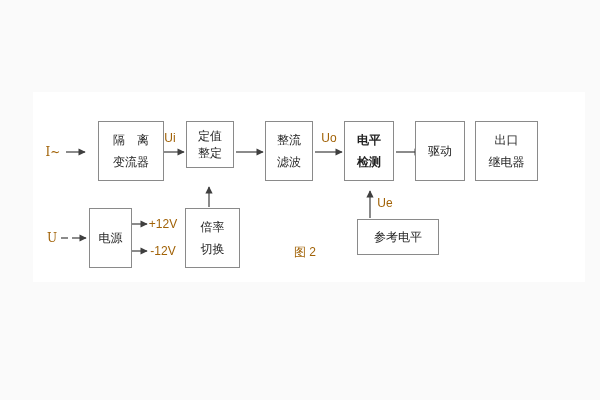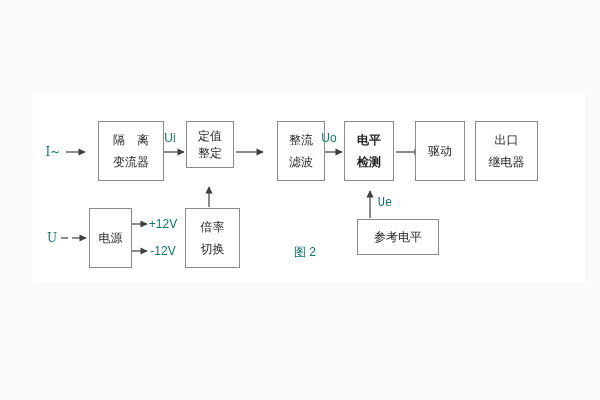--- a/index.html
+++ b/index.html
@@ -29,41 +29,41 @@
     padding:3px 0;
     color:#1f1f1f;
     font-size:12px;
     line-height:1;
     white-space:nowrap;
   }
   .blk.single{justify-content:center;}
   
   .b-isolation{left:76px;top:121px;width:66px;height:60px;margin-left:22px;}
   .b-setting{left:186px;top:121px;width:48px;height:47px;}
-  .b-rectify{left:265px;top:121px;width:48px;height:60px;margin-left:12px;}
+  .b-rectify{left:265px;top:121px;width:48px;height:60px;}
   .b-level{left:344px;top:121px;width:50px;height:60px;font-weight:bold;}
   .b-drive{left:415px;top:121px;width:50px;height:60px;}
   .b-output{left:475px;top:121px;width:63px;height:60px;}
   
   .b-power{left:89px;top:208px;width:43px;height:60px;}
   .b-ratio{left:185px;top:208px;width:55px;height:60px;}
   .b-reference{left:333px;top:219px;width:82px;height:36px;margin-left:24px;}
   .lbl{
     position:absolute;
-    color:#0f766e;
+    color:#a16207;
     font-size:12px;
     line-height:1;
     transform:translate(-50%,-50%);
     white-space:nowrap;
   }
   .lbl.serif{font-family:"DejaVu Serif", serif;}
   .l-i{left:53px;top:152px;}
   .l-ui{left:170px;top:138px;}
   .l-uo{left:329px;top:138px;}
-  .l-ue{left:385px;top:203px;font-family:Liberation Mono, monospace;}
+  .l-ue{left:385px;top:203px;}
   .l-u{left:52px;top:238px;}
   .l-p12{left:163px;top:224px;}
   .l-m12{left:163px;top:251px;}
   .l-caption{left:305px;top:252px;}
   .connectors line{stroke:#3f3f3f;stroke-width:1.2;}
 </style>
 </head>
 <body>
 
 <div class="stage">

